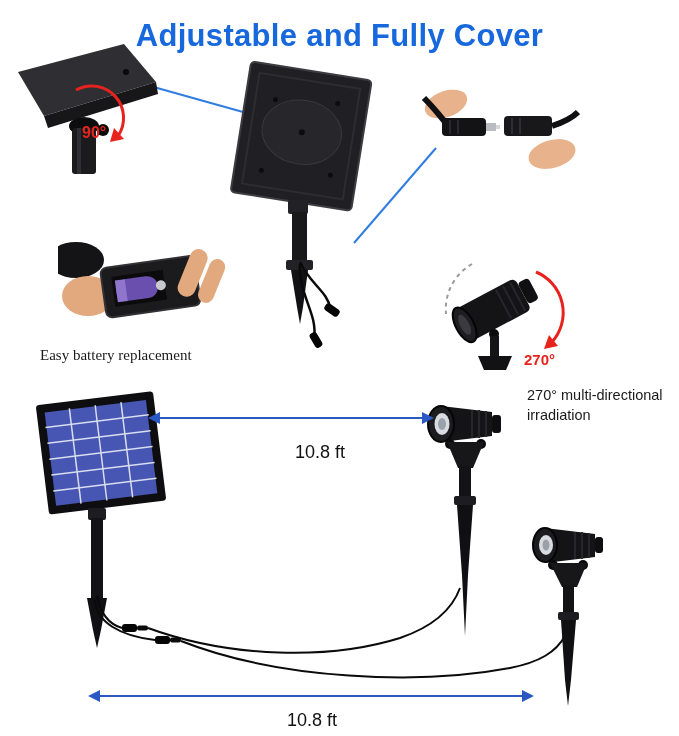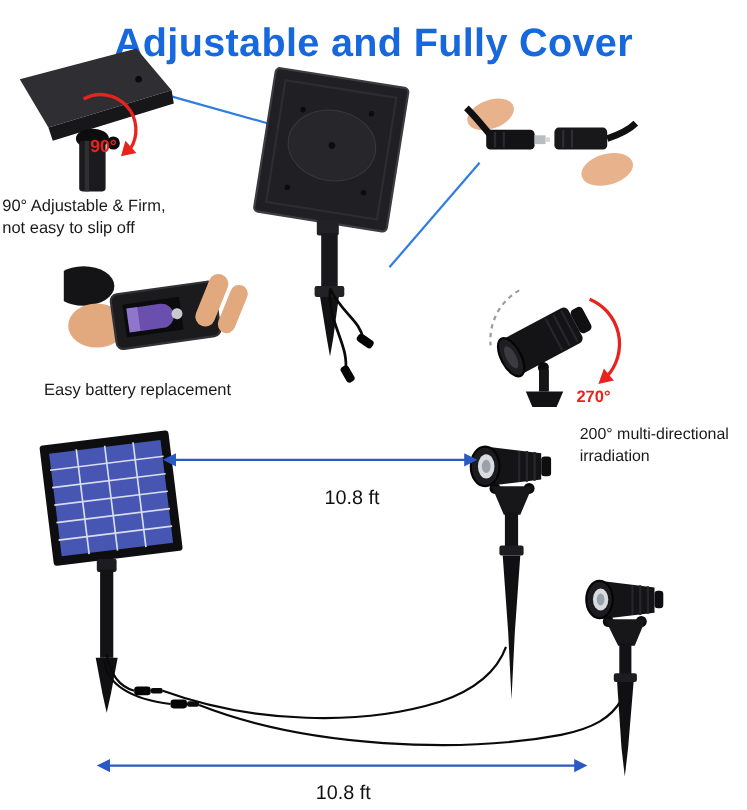--- a/index.html
+++ b/index.html
@@ -3,29 +3,29 @@
 <meta charset="utf-8">
 <style>
   html,body { margin:0; padding:0; background:#ffffff; }
   .canvas {
     position:relative; width:679px; height:736px; margin:0 auto;
     background:#ffffff; overflow:hidden;
     font-family:"Liberation Sans", sans-serif; color:#1a1a1a;
   }
   .title {
     position:absolute; top:2px; left:0; right:0;
-    text-align:center; font-size:36px; font-weight:700;
+    text-align:center; font-size:31px; font-weight:700;
     color:#1668dc; letter-spacing:0.3px;margin-top:16px;
   }
   .caption {
     position:absolute; font-size:15px; line-height:1.35;
     color:#1a1a1a; white-space:pre-line;
   }
   .cap-adjustable { left:2px;  top:178px; width:190px; }
-  .cap-battery    { left:40px; top:345px; width:220px; }
+  .cap-battery    { left:40px; top:345px; width:220px;font-family:Liberation Serif, serif; }
   .cap-waterproof { left:453px; top:192px; width:190px; }
   .cap-irradiation{ left:527px; top:386px; width:150px; font-size:14.5px; }
   .fig { position:absolute; }
   .fig-adjustable { left:6px;   top:42px;  }
   .fig-panel-back { left:212px; top:52px;  }
   .fig-connectors { left:420px; top:78px;  }
   .fig-battery    { left:58px;  top:232px; }
   .fig-spotlight  { left:438px; top:252px; }
   .leaders        { left:0; top:0; pointer-events:none; }
   .bottom-scene   { left:0; top:380px; }
@@ -58,22 +58,20 @@
       <rect x="71" y="86" width="4" height="46" fill="#2e2e33"></rect>
       <circle cx="97" cy="88" r="6" fill="#0a0a0c"></circle>
     </g>
     <g>
       <path d="M 70,48 A 32,32 0 0 1 112,94" fill="none" stroke-width="3" stroke="#e8231d"></path>
       <polygon points="104,100 118,97 108,86" fill="#e8231d"></polygon>
       <text class="angle-label" x="76" y="96" fill="#e8231d">90°</text>
     </g>
   </svg>
 
-  <div class="caption cap-adjustable">90° Adjustable &amp; Firm,
-not easy to slip off</div>
 
   <svg class="fig fig-panel-back" width="175" height="310" viewBox="0 0 175 310">
     <g transform="rotate(9 88 85)">
       <rect x="28" y="18" width="122" height="132" rx="4" fill="#202024" stroke="#3c3c42" stroke-width="2"></rect>
       <rect x="38" y="28" width="102" height="112" fill="none" stroke="#2c2c31" stroke-width="2"></rect>
       <ellipse cx="89" cy="80" rx="40" ry="32" fill="#26262b" stroke="#37373d"></ellipse>
       <circle cx="89" cy="80" r="3" fill="#0c0c0e"></circle>
       <circle cx="58" cy="52" r="2.5" fill="#0c0c0e"></circle>
       <circle cx="120" cy="46" r="2.5" fill="#0c0c0e"></circle>
       <circle cx="124" cy="118" r="2.5" fill="#0c0c0e"></circle>
@@ -147,21 +145,21 @@
       <rect x="52" y="84" width="9" height="20" fill="#151518"></rect>
       <polygon points="40,104 74,104 68,118 46,118" fill="#121214"></polygon>
     </g>
     <g>
       <path d="M 98,20 A 44,44 0 0 1 114,90" fill="none" stroke-width="3" stroke="#e8231d"></path>
       <polygon points="106,97 120,94 111,83" fill="#e8231d"></polygon>
       <text class="angle-label-big" x="86" y="113" fill="#e8231d">270°</text>
     </g>
   </svg>
 
-  <div class="caption cap-irradiation">200° multi-directional
+  <div class="caption cap-irradiation">270° multi-directional
 irradiation</div>
 
   <svg class="fig bottom-scene" width="679" height="356" viewBox="0 0 679 356">
 
     <g transform="rotate(-7 100 73)">
       <rect x="42" y="18" width="118" height="110" rx="3" fill="#0e0e10"></rect>
       <rect x="49" y="25" width="104" height="96" fill="#4656b2" stroke="#0e0e10" stroke-width="2"></rect>
       <line x1="75" y1="25" x2="75" y2="121" stroke="#d8ddf0" stroke-width="1.5"></line>
       <line x1="101" y1="25" x2="101" y2="121" stroke="#d8ddf0" stroke-width="1.5"></line>
       <line x1="127" y1="25" x2="127" y2="121" stroke="#d8ddf0" stroke-width="1.5"></line>

